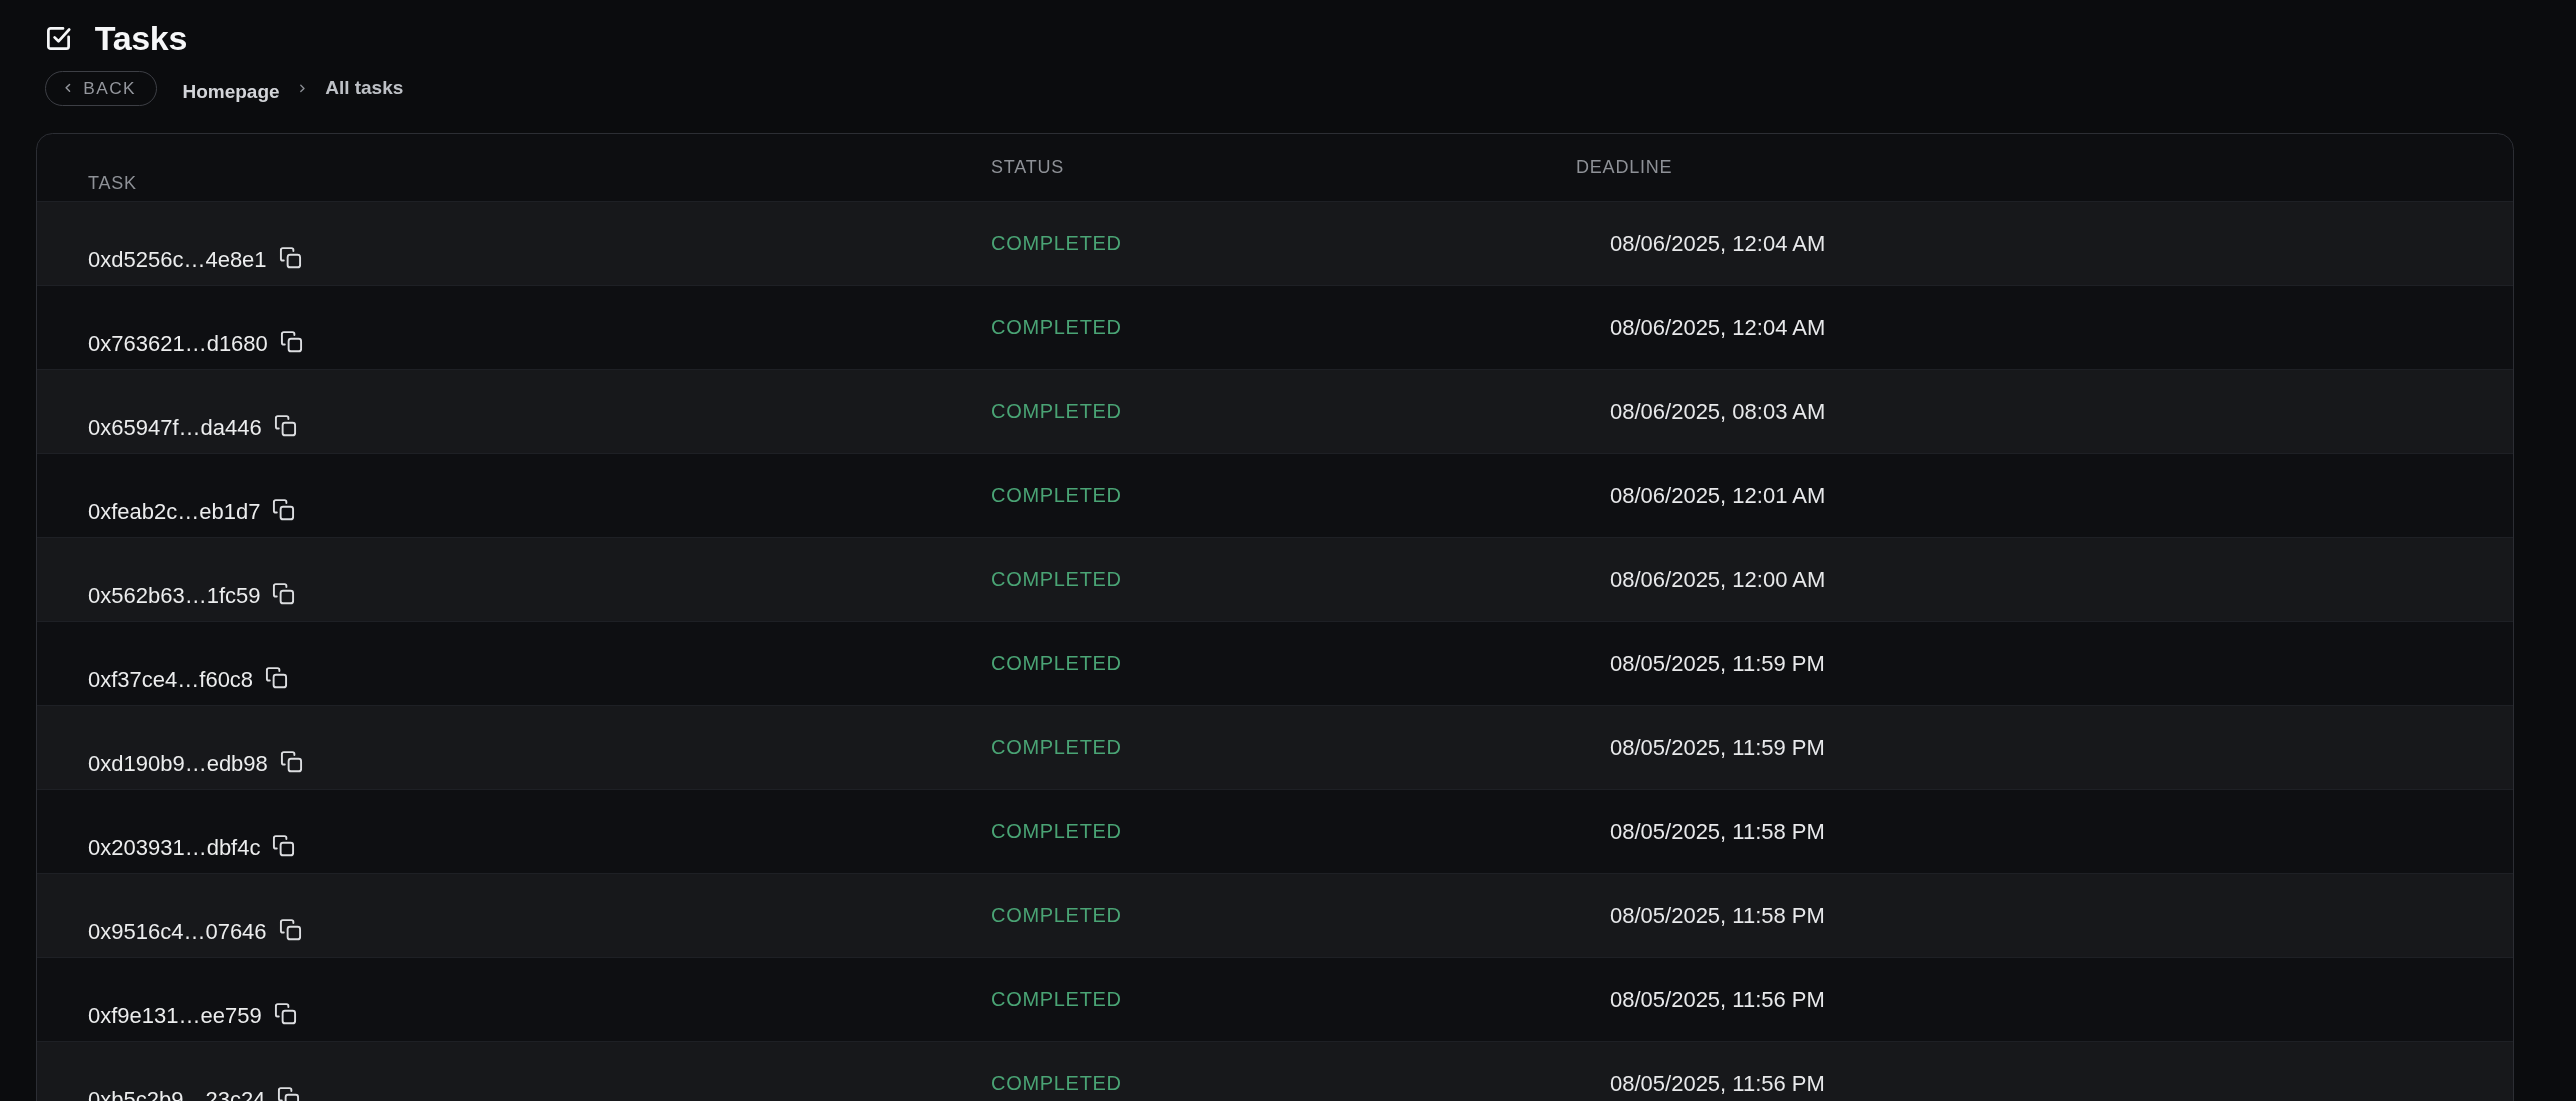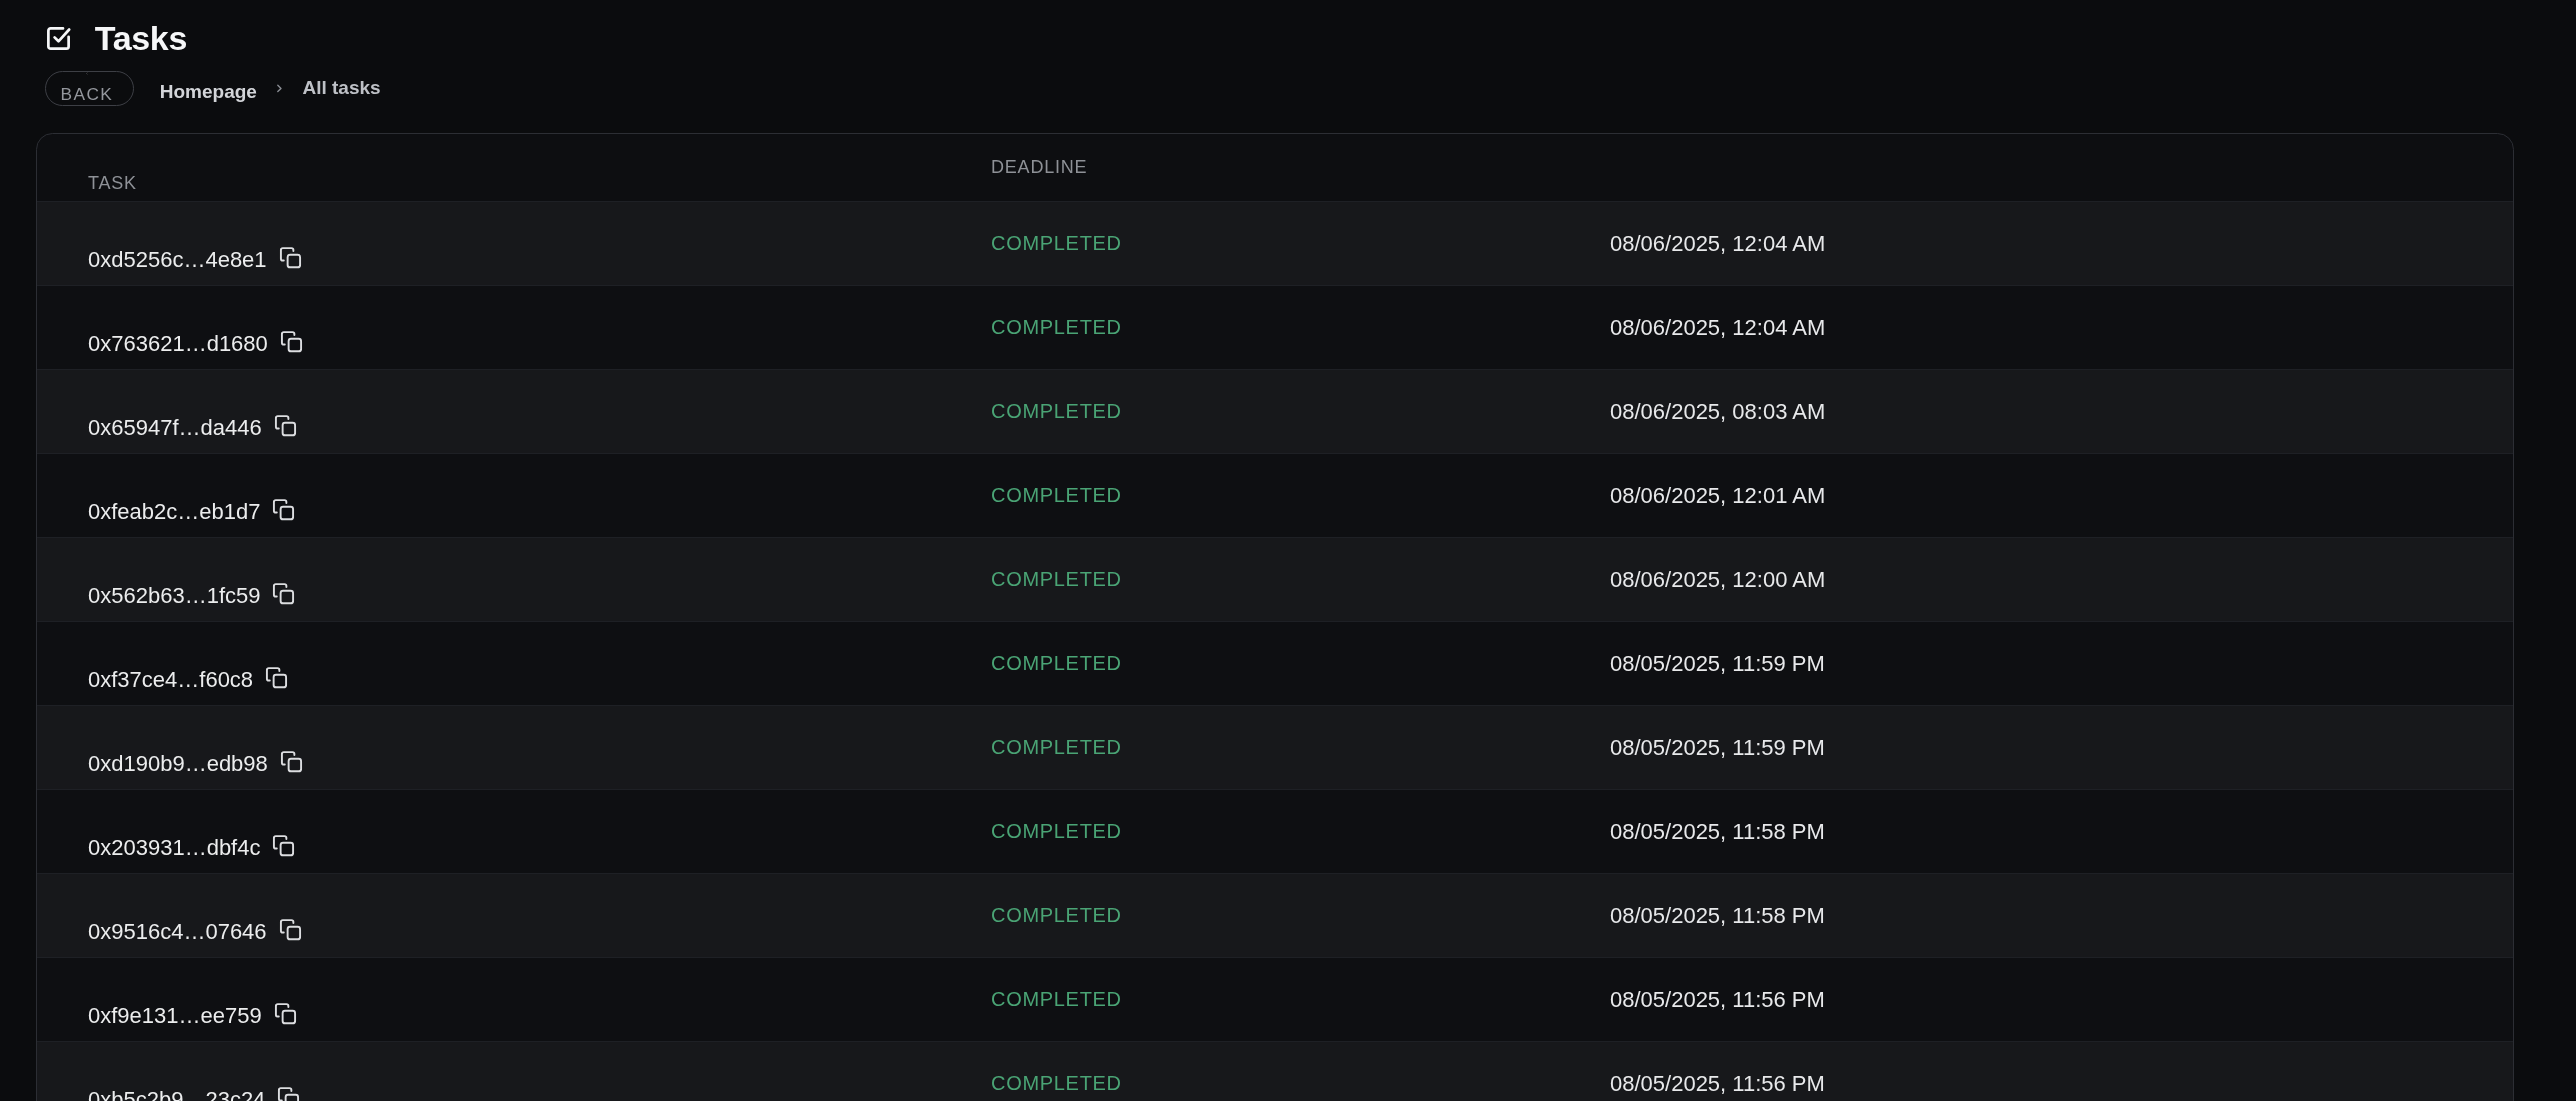--- a/index.html
+++ b/index.html
@@ -17,21 +17,21 @@
   h1 {
     font-size:34px; font-weight:700; color:#f6f7f8; letter-spacing:-0.3px;margin-left:9px;
   }
   .nav-row { margin-top:14.6px; display:flex; align-items:center; gap:25.5px; height:35px; }
   .back-btn {
     display:inline-flex; align-items:center; gap:9px;
     height:35px; padding:0 20px 0 14.6px;
     background:transparent;
     border:1.4px solid #3d3f45; border-radius:18px;
     color:#94979d; font-family:inherit;
-    font-size:17.3px; letter-spacing:1.4px; cursor:pointer;flex-direction:column;
+    font-size:17.3px; letter-spacing:1.4px; cursor:pointer;
   }
   .back-btn svg { width:13.7px; height:13.7px; stroke:#94979d; }
   .breadcrumb { display:flex; align-items:center; gap:16.4px; }
   .crumb { font-size:19px; font-weight:700; cursor:pointer; }
   .crumb-home { color:#d3d5d9;margin-top:8px; }
   .crumb-current { color:#bec1c6; }
   .crumb-sep svg { width:12.8px; height:12.8px; stroke:#8a8d93; display:block; }
   
   .card {
     position:absolute; left:36px; top:133px;
@@ -94,20 +94,21 @@
         </svg>
       </span>
       <span class="crumb crumb-current">All tasks</span>
     </div>
   </div>
 </div>
 
 <div class="card">
   <div class="thead">
     <div class="th">TASK</div>
+    <div class="th">STATUS</div>
     <div class="th">DEADLINE</div>
   </div>
   <div id="table-body">
   <div class="tr">
     <div class="td td-task">
       <span class="hash">0xd5256c…4e8e1</span>
       <button class="copy-btn" type="button">
         <svg viewBox="0 0 24 24" fill="none" stroke-width="2" stroke-linecap="round" stroke-linejoin="round">
           <rect x="9" y="9" width="13" height="13" rx="2.5"></rect>
           <path d="M5 15H4a2 2 0 0 1-2-2V4a2 2 0 0 1 2-2h9a2 2 0 0 1 2 2v1"></path>

